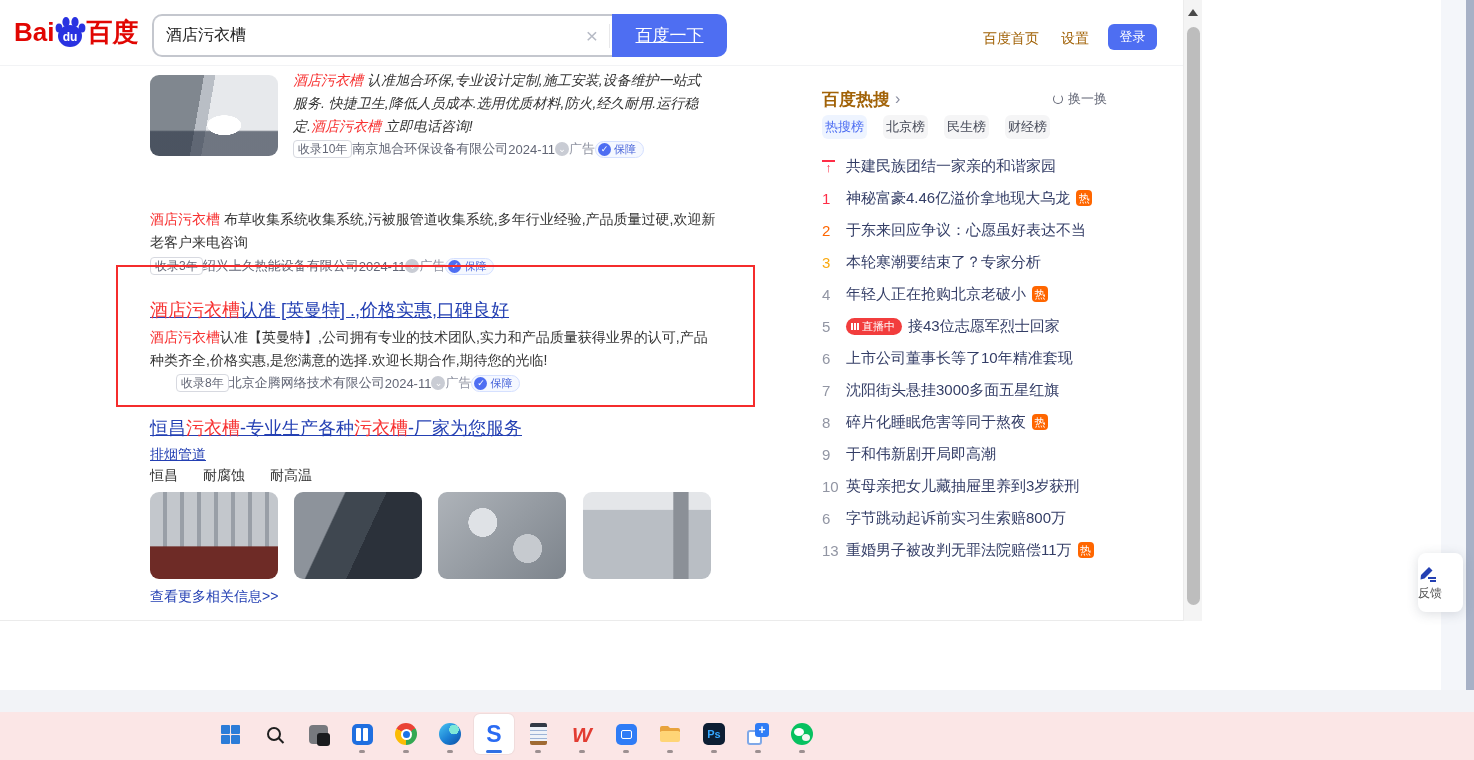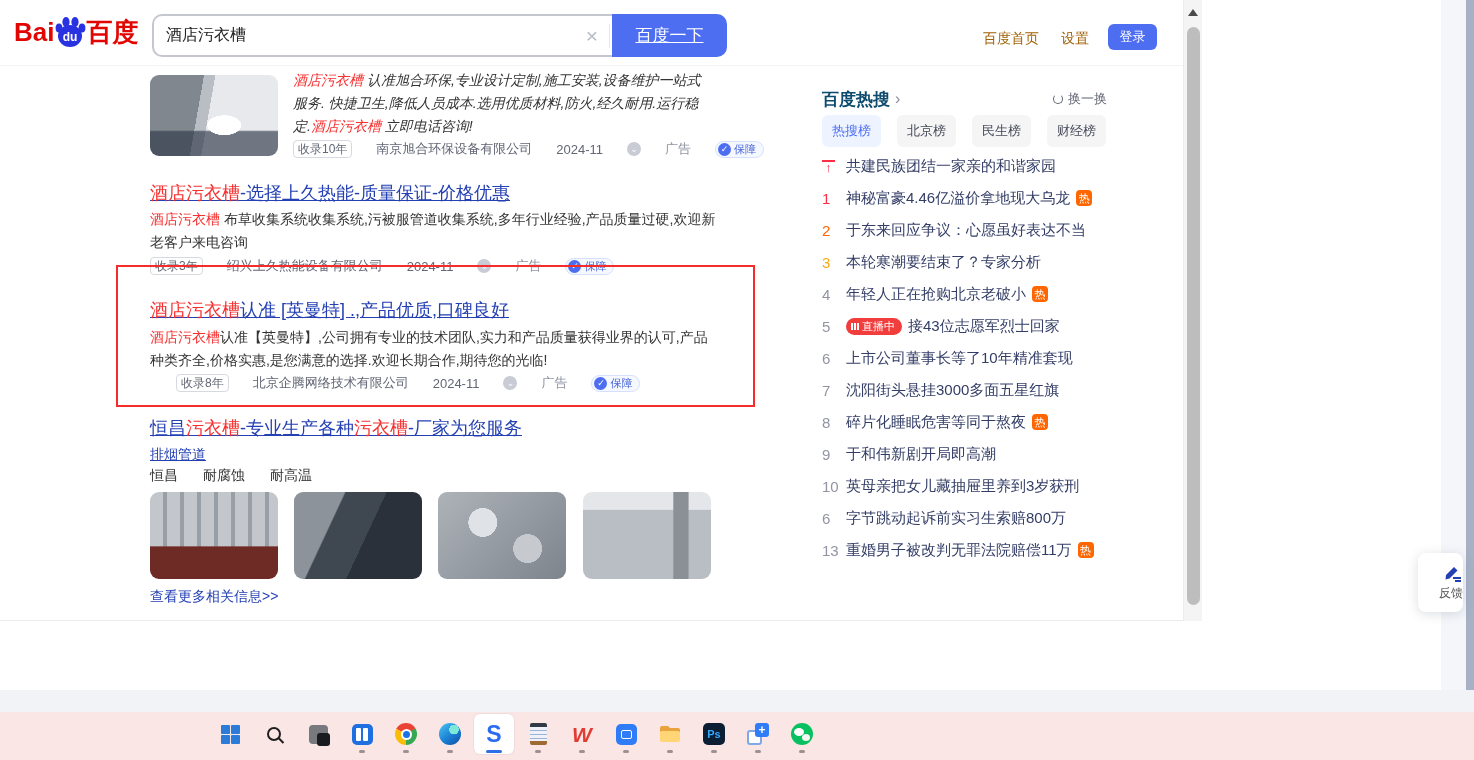--- a/index.html
+++ b/index.html
@@ -37,21 +37,21 @@
     border-left:1px solid #ececec;}
   #bscroll .up{position:absolute;left:4px;top:9px;width:0;height:0;
     border-left:5px solid transparent;border-right:5px solid transparent;border-bottom:7px solid #4a4a4a;}
   #bscroll .thumb{position:absolute;left:3px;top:27px;width:13px;height:578px;background:#bdbdbd;}
   
   .r-title{position:absolute;left:150px;font-size:18px;line-height:21px;color:var(--link-blue);
     text-decoration:underline;cursor:pointer;white-space:nowrap;}
   .r-title .em{color:var(--em-red);}
   .r-desc{position:absolute;left:150px;width:566px;font-size:14px;line-height:23px;color:var(--text-dark);}
   .r-desc .em{color:var(--em-red);}
-  .r-meta{position:absolute;left:150px;display:flex;align-items:center;gap:24px;font-size:13px;
+  .r-meta{position:absolute;left:150px;display:flex;align-items:center;gap:0;font-size:13px;
     color:var(--meta-gray);}
   .badge-rec{border:1px solid #d7d9e0;color:var(--source-gray);font-size:12px;padding:0 4px;
     height:18px;line-height:16px;border-radius:4px;}
   .src,.date{color:var(--source-gray);}
   .umb{width:14px;height:14px;border-radius:50%;background:#c9ccd4;color:#fff;font-size:9px;
     display:inline-flex;align-items:center;justify-content:center;line-height:1;}
   .badge-safe{display:inline-flex;align-items:center;gap:3px;height:17px;padding:0 7px 0 2px;
     border:1px solid #d5e0ff;background:#f5f8ff;border-radius:9px;color:#4662d9;font-size:11px;}
   .safe-dot{width:13px;height:13px;border-radius:50%;background:var(--accent);color:#fff;font-size:9px;
     display:inline-flex;align-items:center;justify-content:center;}
@@ -88,48 +88,48 @@
     radial-gradient(circle 26px at 70% 65%,#c6cacf 0 55%,rgba(0,0,0,0) 56%),
     linear-gradient(135deg,#aeb3b9,#7d848c);}
   #r4-t4{left:583px;background-image:
     linear-gradient(90deg,rgba(0,0,0,0) 70%,#8b9097 71% 82%,rgba(0,0,0,0) 83%),
     linear-gradient(180deg,#e4e6e9 0 20%,#b9bec4 21%);}
   #r4-more{position:absolute;left:150px;top:588px;font-size:14px;color:var(--link-blue);cursor:pointer;}
   
   #hot{position:absolute;left:822px;top:88px;width:285px;}
   #hot-head{display:flex;align-items:center;justify-content:space-between;height:22px;}
   #hot-title-wrap{display:flex;align-items:center;gap:5px;cursor:pointer;}
-  #hot-title{font-size:17px;font-weight:bold;color:#0c4a6e;}
+  #hot-title{font-size:17px;font-weight:bold;color:#a16207;}
   #hot-chevron{color:#8a8ea0;font-size:16px;}
   #hot-refresh{display:flex;align-items:center;gap:5px;color:var(--source-gray);font-size:13px;cursor:pointer;}
   .refresh-ring{width:10px;height:10px;border:1.6px solid #626675;border-radius:50%;
     border-top-color:transparent;display:inline-block;}
   #hot-tabs{position:absolute;left:0;top:27px;display:flex;gap:16px;}
-  .hot-tab{height:32px;padding:0 10px;border-radius:6px;background:#f5f5f6;color:#464a58;
+  .hot-tab{height:24px;padding:0 3px;border-radius:6px;background:#f5f5f6;color:#464a58;
     font-size:13px;display:flex;align-items:center;cursor:pointer;}
   .hot-tab.active{background:#eef4ff;color:var(--accent);}
   #hot-list{position:absolute;left:0;top:62px;width:285px;}
   .hot-row{height:32px;display:flex;align-items:center;cursor:pointer;}
   .rk{flex:0 0 24px;font-size:15px;color:var(--rank-gray);}
   .rk.c1{color:var(--rank1);}.rk.c2{color:var(--rank2);}.rk.c3{color:var(--rank3);}
   .top-arrow{display:inline-block;width:13px;text-align:center;color:var(--rank1);font-weight:bold;
     font-size:13px;line-height:11px;border-top:2px solid var(--rank1);}
   .ht{font-size:15px;color:var(--hot-text);white-space:nowrap;}
   .hot-badge{width:16px;height:16px;margin-left:6px;border-radius:4px;background:var(--hot-badge);
     color:#fff;font-size:11px;display:inline-flex;align-items:center;justify-content:center;flex:0 0 auto;}
   .live-badge{height:17px;margin-right:6px;padding:0 7px 0 5px;border-radius:9px;background:var(--live-badge);
     color:#fff;font-size:11px;display:inline-flex;align-items:center;gap:4px;flex:0 0 auto;}
   .live-bars{width:2px;height:7px;background:#fff;box-shadow:3px 0 0 #fff,6px 0 0 #fff;margin-right:5px;}
   
   #edge-col{position:absolute;left:1441px;top:0;width:33px;height:712px;background:#f4f6fa;}
   #edge-bar{position:absolute;left:1466px;top:0;width:8px;height:712px;background:#a7b1c6;}
   #bottom-strip{position:absolute;left:0;top:690px;width:1474px;height:22px;background:#f2f3f7;}
   #feedback{position:absolute;left:1418px;top:553px;width:45px;height:59px;background:#fff;
     border-radius:8px;box-shadow:0 2px 12px rgba(60,70,90,.18);display:flex;flex-direction:column;
-    align-items:flex-end;justify-content:center;gap:3px;cursor:pointer;}
+    align-items:flex-start;justify-content:center;gap:3px;cursor:pointer;}
   #feedback .fb-label{font-size:12px;color:#555;}
   
   #taskbar{position:absolute;left:0;top:712px;width:1474px;height:48px;background:var(--taskbar-pink);}
   #tb-icons{position:absolute;left:210px;top:2px;display:flex;gap:4px;}
   .tb-ic{width:40px;height:40px;border-radius:6px;display:flex;align-items:center;justify-content:center;
     position:relative;cursor:pointer;}
   .tb-ic.active{background:#fff;box-shadow:0 0 0 1px #f0dcdc;}
   .tb-ic .dot{position:absolute;bottom:1px;left:50%;transform:translateX(-50%);width:6px;height:3px;
     border-radius:2px;background:#9d9091;}
   .tb-ic .bar{position:absolute;bottom:1px;left:50%;transform:translateX(-50%);width:16px;height:3px;
@@ -213,35 +213,34 @@
     <span class="src">南京旭合环保设备有限公司</span>
     <span class="date">2024-11</span>
     <span class="umb">⌄</span>
     <span>广告</span>
     <span class="badge-safe">
       <span class="safe-dot">✓</span>
       <span>保障</span>
     </span>
   </div>
 
-  <div id="r2-title" class="r-title"><span class="em">酒店污衣槽</span><span class="tx">-选择上久热能-质量保证-价格优惠</span></div>
   <div id="r2-desc" class="r-desc"><span class="em">酒店污衣槽</span><span class="tx"> 布草收集系统收集系统,污被服管道收集系统,多年行业经验,产品质量过硬,欢迎新老客户来电咨询</span></div>
   <div id="r2-meta" class="r-meta">
     <span class="badge-rec">收录3年</span>
     <span class="src">绍兴上久热能设备有限公司</span>
     <span class="date">2024-11</span>
     <span class="umb">⌄</span>
     <span>广告</span>
     <span class="badge-safe">
       <span class="safe-dot">✓</span>
       <span>保障</span>
     </span>
   </div>
 
-  <div id="r3-title" class="r-title"><span class="em">酒店污衣槽</span><span class="tx">认准 [英曼特] .,产品优质,口碑良好</span></div>
+  <div id="r3-title" class="r-title"><span class="em">酒店污衣槽</span><span class="tx">认准 [英曼特] .,价格实惠,口碑良好</span></div>
   <div id="r3-desc" class="r-desc"><span class="em">酒店污衣槽</span><span class="tx">认准【英曼特】,公司拥有专业的技术团队,实力和产品质量获得业界的认可,产品种类齐全,价格实惠,是您满意的选择.欢迎长期合作,期待您的光临!</span></div>
   <div id="r3-meta" class="r-meta">
     <span class="badge-rec">收录8年</span>
     <span class="src">北京企腾网络技术有限公司</span>
     <span class="date">2024-11</span>
     <span class="umb">⌄</span>
     <span>广告</span>
     <span class="badge-safe">
       <span class="safe-dot">✓</span>
       <span>保障</span>

